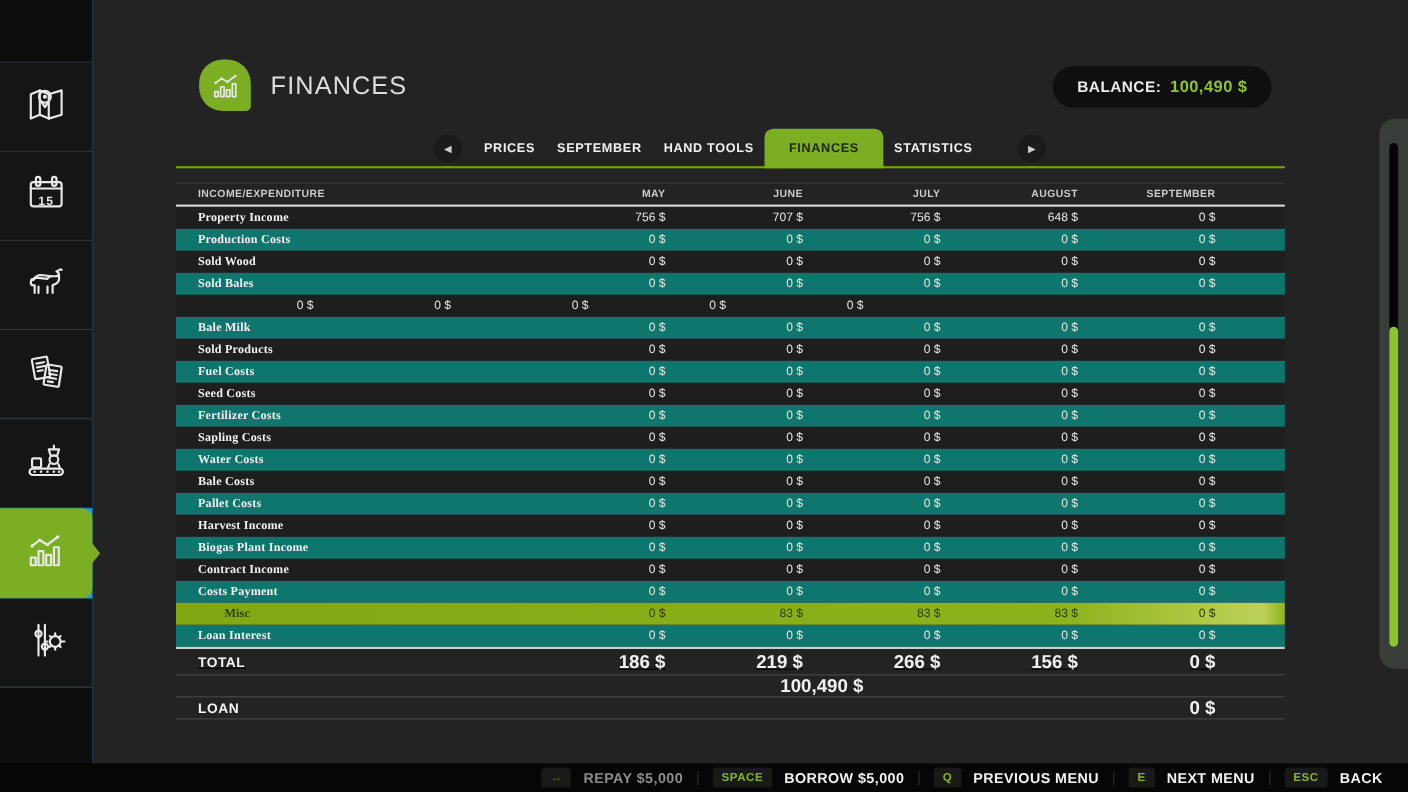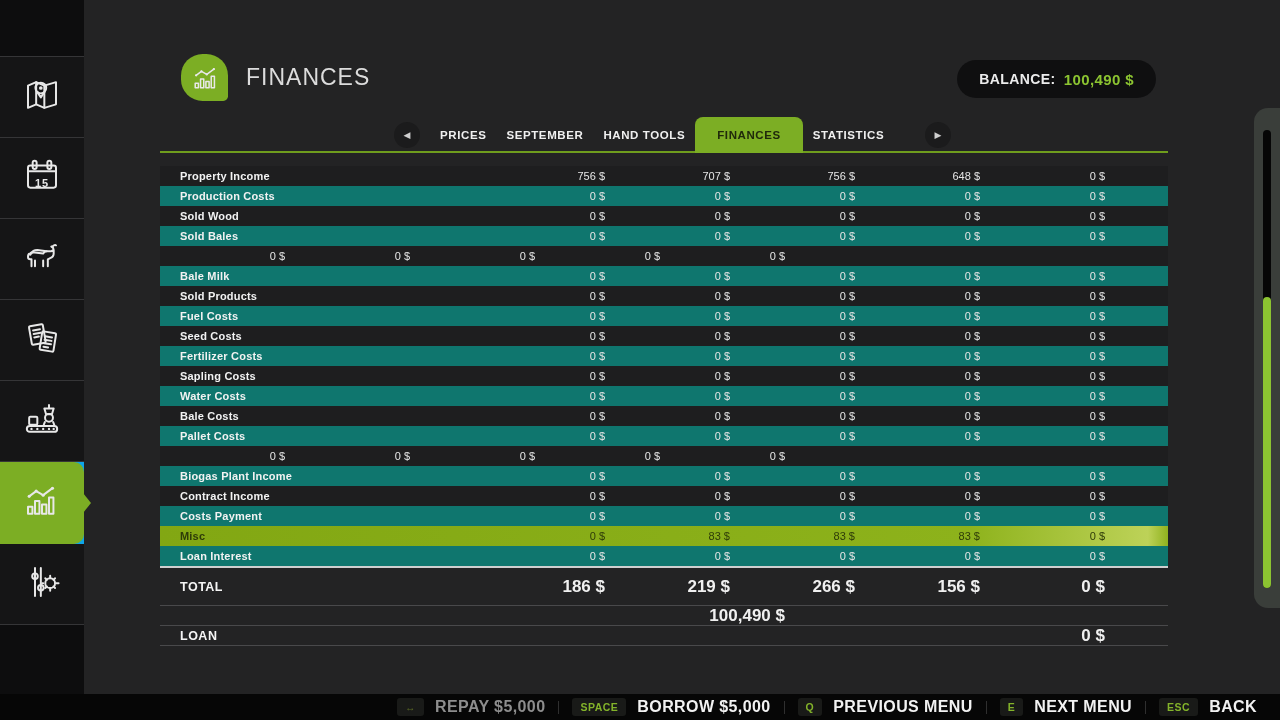--- a/index.html
+++ b/index.html
@@ -51,43 +51,43 @@
   .fin-table { position:absolute; left:76px; top:166px; width:1008px; }
   .thead { display:flex; align-items:center; height:22px; border-top:1px solid #3a3a3c;
            border-bottom:2px solid #dedede; }
   .thead .cell-label, .thead .cell-val { color:#cbcbcb; font-weight:bold; font-size:9.5px; letter-spacing:0.4px; }
   .cell-label { flex:1; padding-left:20px; text-align:left; }
   .cell-val { width:125px; text-align:right; }
   .cell-val.last { margin-right:63px; }
   .trow { display:flex; align-items:center; height:20px; cursor:pointer; }
   .trow.r-odd  { background:#1e1e1f; }
   .trow.r-even { background:#0f766e; }
-  .trow .cell-label { font-weight:bold; color:#f2f2f2; font-size:11px; letter-spacing:0.2px; }
+  .trow .cell-label { font-weight:bold; color:#f2f2f2; font-size:11px; letter-spacing:0.2px;font-family:Liberation Serif, serif; }
   .trow .cell-val { color:#e6e6e6; font-size:11px; }
-  .trow.hl { background:linear-gradient(90deg,#82a713 0%, #8db21b 80%, #bdd258 98%, #90b21f 100%); }
+  .trow.hl { background:linear-gradient(90deg,#82a713 0%, #8db21b 80%, #bdd258 98%, #90b21f 100%);padding-left:24px; }
   .trow.hl .cell-label, .trow.hl .cell-val { color:#2e3c09; }
   .srow { display:flex; align-items:center; height:20px; border-bottom:1px solid #49494b; }
-  .srow:first-of-type { height:40px; border-top:2px solid #cfcfcf; }
+  .srow:first-of-type { height:26px; border-top:2px solid #cfcfcf;text-decoration:underline; }
   .srow .cell-label { font-weight:bold; color:#f5f5f5; font-size:12.5px; letter-spacing:0.5px; }
   .srow .cell-val { font-weight:bold; color:#f0f0f0; font-size:17px; }
 
   
   .scroll-wrap { position:absolute; right:0; top:108px; width:26px; height:500px; background:#3a3e3a;
                  border-radius:14px 0 0 14px; }
   .scroll-track { position:absolute; left:9px; top:22px; width:8px; height:458px; background:#060606; border-radius:4px; }
   .scroll-thumb { position:absolute; left:9px; top:189px; width:8px; height:291px; background:#8cc431; border-radius:4px; cursor:pointer; }
 
   
   #bottom-bar { position:absolute; left:0; bottom:0; width:1280px; height:26px; background:#060606;
                 display:flex; align-items:center; justify-content:flex-end; padding-right:12px; }
   .kb-sep { width:1px; height:13px; background:#2f2f2f; margin:0 2px; }
   .kb-group { display:flex; align-items:center; gap:11px; margin:0 11px; cursor:pointer; }
   .key { background:#191a18; color:#83b32a; font-weight:bold; font-size:10.5px; padding:3px 8px;
          border-radius:3px; letter-spacing:0.5px; min-width:14px; text-align:center; }
-  .kb-label { color:#f2f2f2; font-weight:bold; font-size:16px; letter-spacing:0.4px; }
+  .kb-label { color:#f2f2f2; font-weight:bold; font-size:13px; letter-spacing:0.4px; }
   .kb-group.disabled .key { color:#5c6c24; }
   .kb-group.disabled .kb-label { color:#8d8d8d; }
 
   svg .ln { fill:none; stroke:#e8e8e8; stroke-width:1.7; stroke-linecap:round; stroke-linejoin:round; }
   svg .fl { fill:#e8e8e8; stroke:none; }
 </style>
 </head>
 <body>
 
 <div id="sidebar">
@@ -234,20 +234,28 @@
         <div class="tab">
           <span>STATISTICS</span>
         </div>
       </div>
     <div class="tab-arrow next">
       <span>▶</span>
     </div>
   </div>
 
   <div class="fin-table">
+    <div class="thead">
+      <div class="cell-label">INCOME/EXPENDITURE</div>
+      <div class="cell-val">MAY</div>
+      <div class="cell-val">JUNE</div>
+      <div class="cell-val">JULY</div>
+      <div class="cell-val">AUGUST</div>
+      <div class="cell-val last">SEPTEMBER</div>
+    </div>
     <div id="tbody">
         <div class="trow r-odd">
           <div class="cell-label">Property Income</div>
           <div class="cell-val">756 $</div>
           <div class="cell-val">707 $</div>
           <div class="cell-val">756 $</div>
           <div class="cell-val">648 $</div>
           <div class="cell-val last">0 $</div>
         </div>
         <div class="trow r-even">
@@ -347,20 +355,21 @@
         </div>
         <div class="trow r-even">
           <div class="cell-label">Pallet Costs</div>
           <div class="cell-val">0 $</div>
           <div class="cell-val">0 $</div>
           <div class="cell-val">0 $</div>
           <div class="cell-val">0 $</div>
           <div class="cell-val last">0 $</div>
         </div>
         <div class="trow r-odd">
+          <div class="cell-label">Harvest Income</div>
           <div class="cell-val">0 $</div>
           <div class="cell-val">0 $</div>
           <div class="cell-val">0 $</div>
           <div class="cell-val">0 $</div>
           <div class="cell-val last">0 $</div>
         </div>
         <div class="trow r-even">
           <div class="cell-label">Biogas Plant Income</div>
           <div class="cell-val">0 $</div>
           <div class="cell-val">0 $</div>

